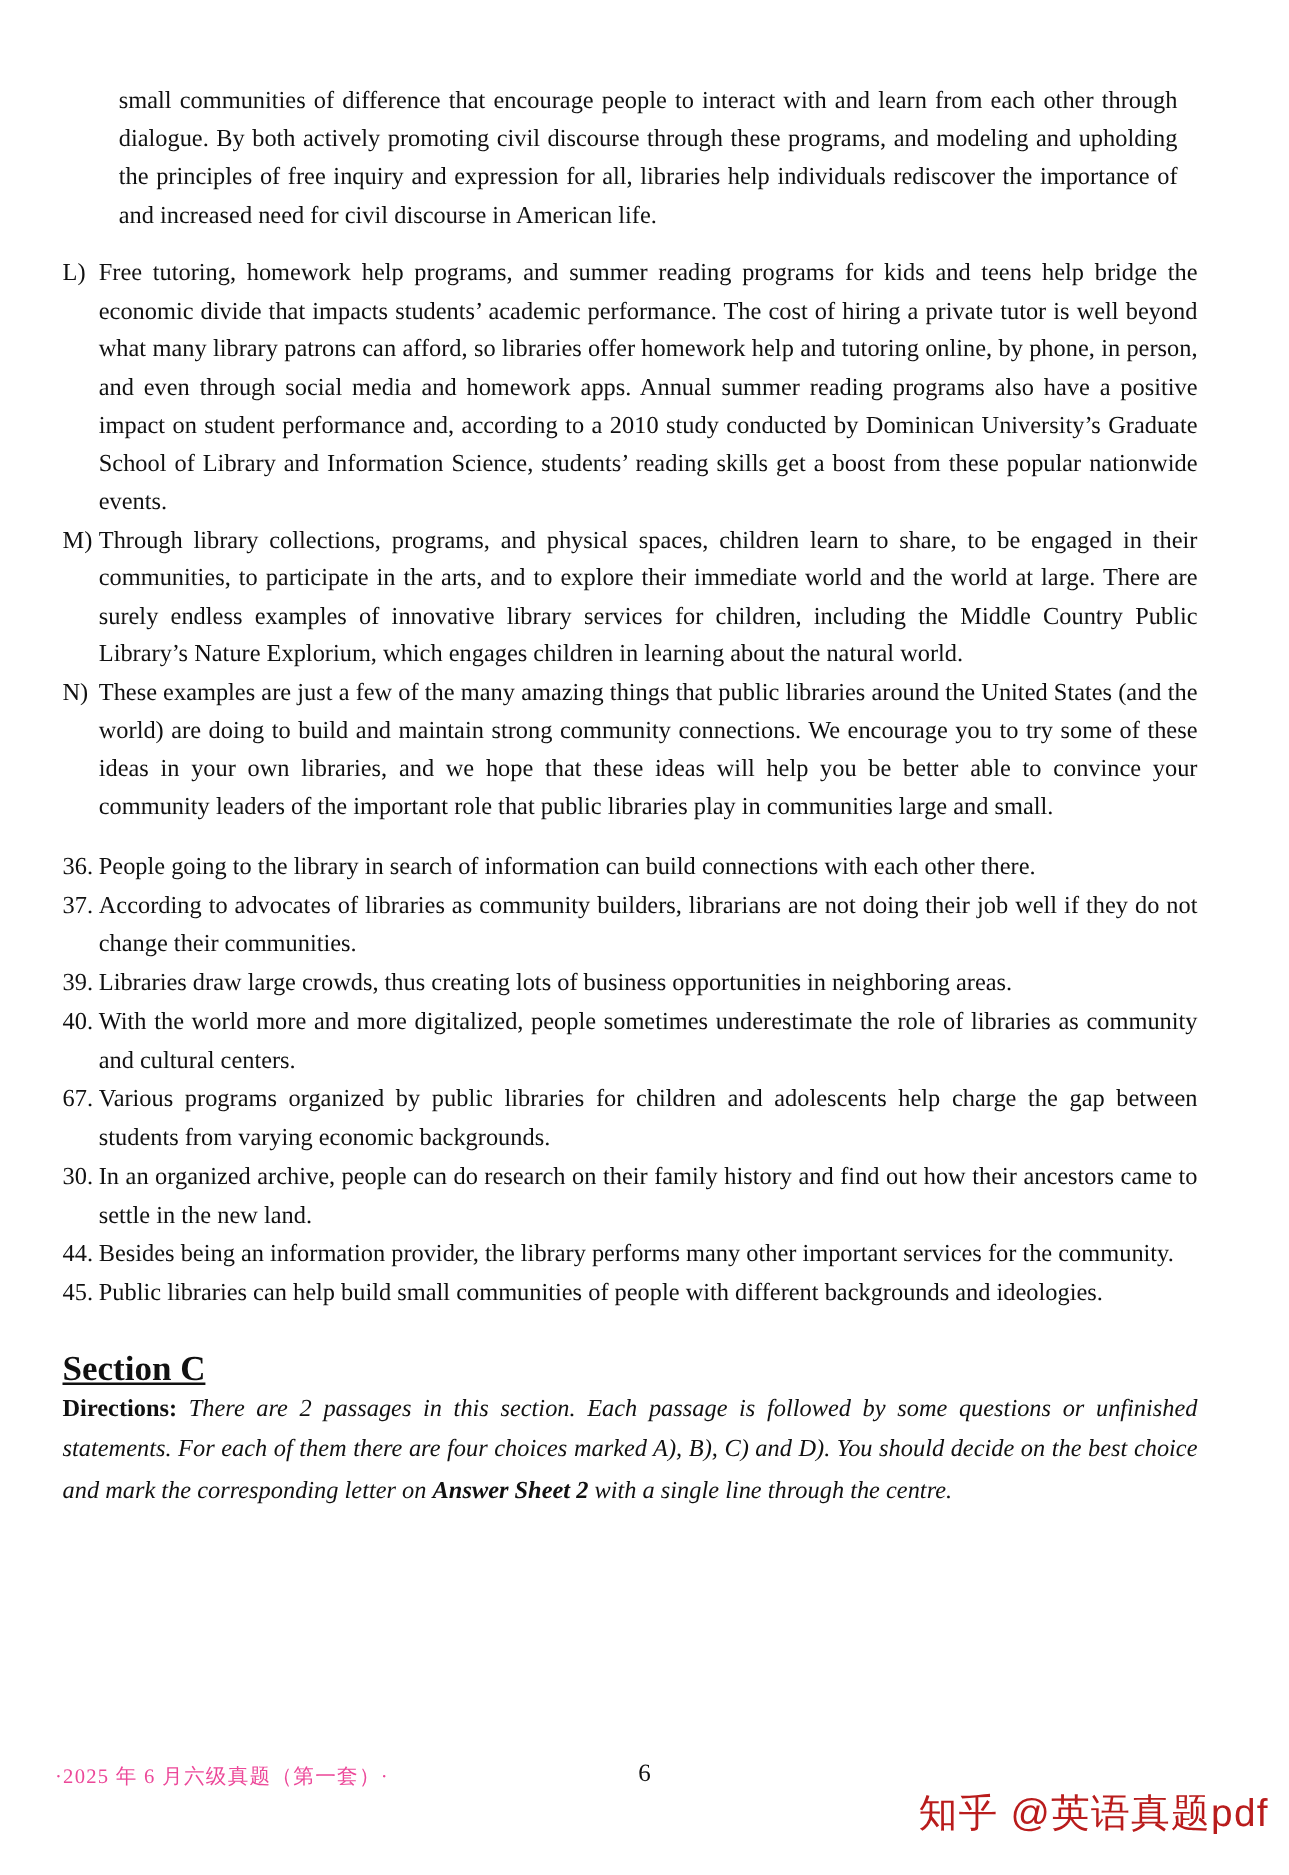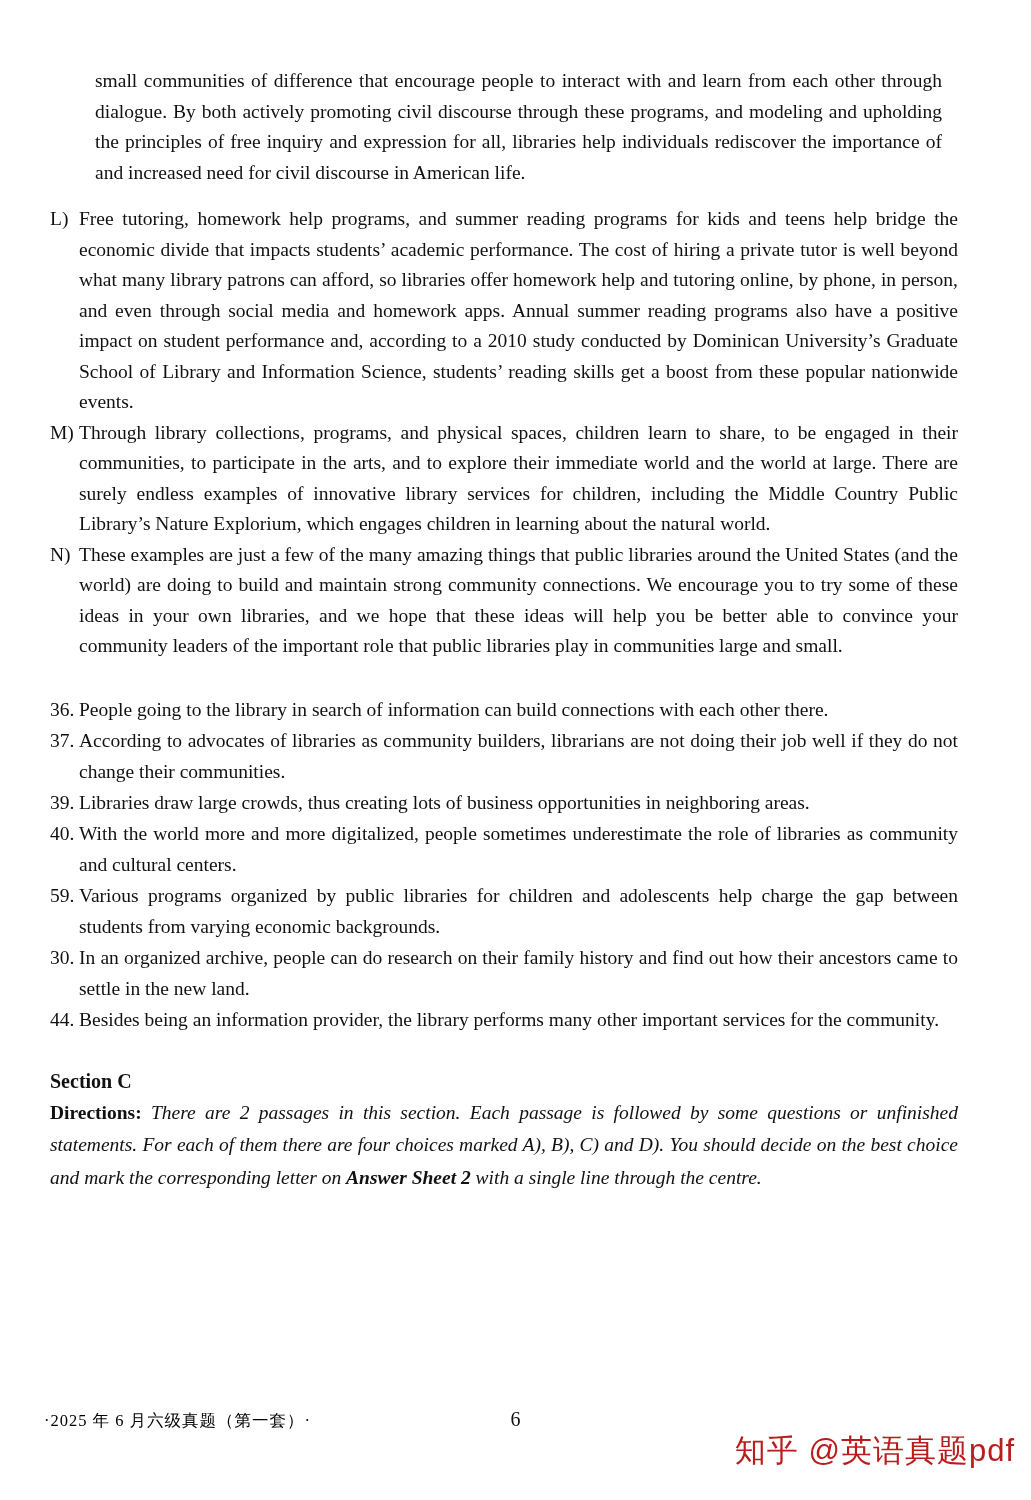--- a/index.html
+++ b/index.html
@@ -27,38 +27,39 @@
   .para{
     margin:0;
     padding-left:29px;
     text-align:justify;
   }
   .plabel{
     display:inline-block;
     width:29px;
     margin-left:-29px;
   }
-  .questions{margin-top:32px;font-family:Liberation Serif, serif;}
+  .questions{margin-top:16px;font-family:Liberation Serif, serif;}
   .q{
     margin:0;
     padding-left:29px;
     text-align:justify;
     line-height:31px;
   }
   .qnum{
     display:inline-block;
     width:29px;
     margin-left:-29px;
   }
   .section-c{margin-top:30px;}
   .section-heading{
     margin:0;
-    font-size:20px;
+    font-size:28px;
     font-weight:bold;
     line-height:32px;
+    text-decoration:underline;
   }
   .directions{
     margin:0;
     text-align:justify;
     font-style:italic;
     line-height:32.6px;
   }
   .dir-label{
     font-style:normal;
     font-weight:bold;
@@ -69,21 +70,21 @@
   .footer{
     position:absolute;
     left:0;right:0;
     top:1408px;
     height:28px;
   }
   .footer-left{
     position:absolute;
     left:44px;top:2px;
     font-size:16.5px;
-    color:#000000;
+    color:#ec4899;
     letter-spacing:1px;
   }
   .footer-page{
     position:absolute;
     left:0;right:0;
     text-align:center;
     font-size:20px;
     color:#111;
   }
   .watermark{
@@ -125,27 +126,30 @@
       <p class="q">
         <span class="qnum">37.</span><span>According to advocates of libraries as community builders, librarians are not doing their job well if they do not change their communities.</span>
       </p>
       <p class="q">
         <span class="qnum">39.</span><span>Libraries draw large crowds, thus creating lots of business opportunities in neighboring areas.</span>
       </p>
       <p class="q">
         <span class="qnum">40.</span><span>With the world more and more digitalized, people sometimes underestimate the role of libraries as community and cultural centers.</span>
       </p>
       <p class="q">
-        <span class="qnum">59.</span><span>Various programs organized by public libraries for children and adolescents help charge the gap between students from varying economic backgrounds.</span>
+        <span class="qnum">67.</span><span>Various programs organized by public libraries for children and adolescents help charge the gap between students from varying economic backgrounds.</span>
       </p>
       <p class="q">
         <span class="qnum">30.</span><span>In an organized archive, people can do research on their family history and find out how their ancestors came to settle in the new land.</span>
       </p>
       <p class="q">
         <span class="qnum">44.</span><span>Besides being an information provider, the library performs many other important services for the community.</span>
+      </p>
+      <p class="q">
+        <span class="qnum">45.</span><span>Public libraries can help build small communities of people with different backgrounds and ideologies.</span>
       </p>
     </div>
 
     <div class="section-c">
       <h3 class="section-heading">Section C</h3>
       <p class="directions">
         <span class="dir-label">Directions:</span><span> There are 2 passages in this section. Each passage is followed by some questions or unfinished statements. For each of them there are four choices marked A), B), C) and D). You should decide on the best choice and mark the corresponding letter on </span><span class="answer-sheet">Answer Sheet 2</span><span> with a single line through the centre.</span>
       </p>
     </div>
 

